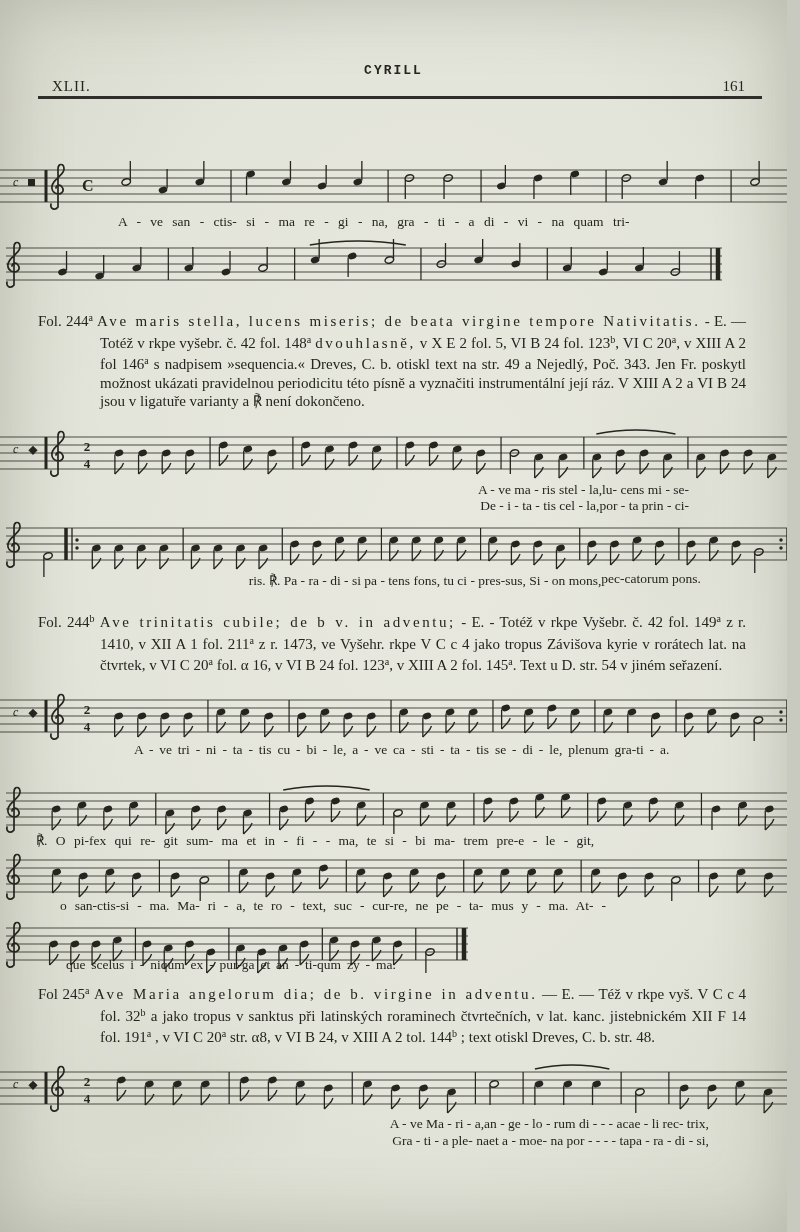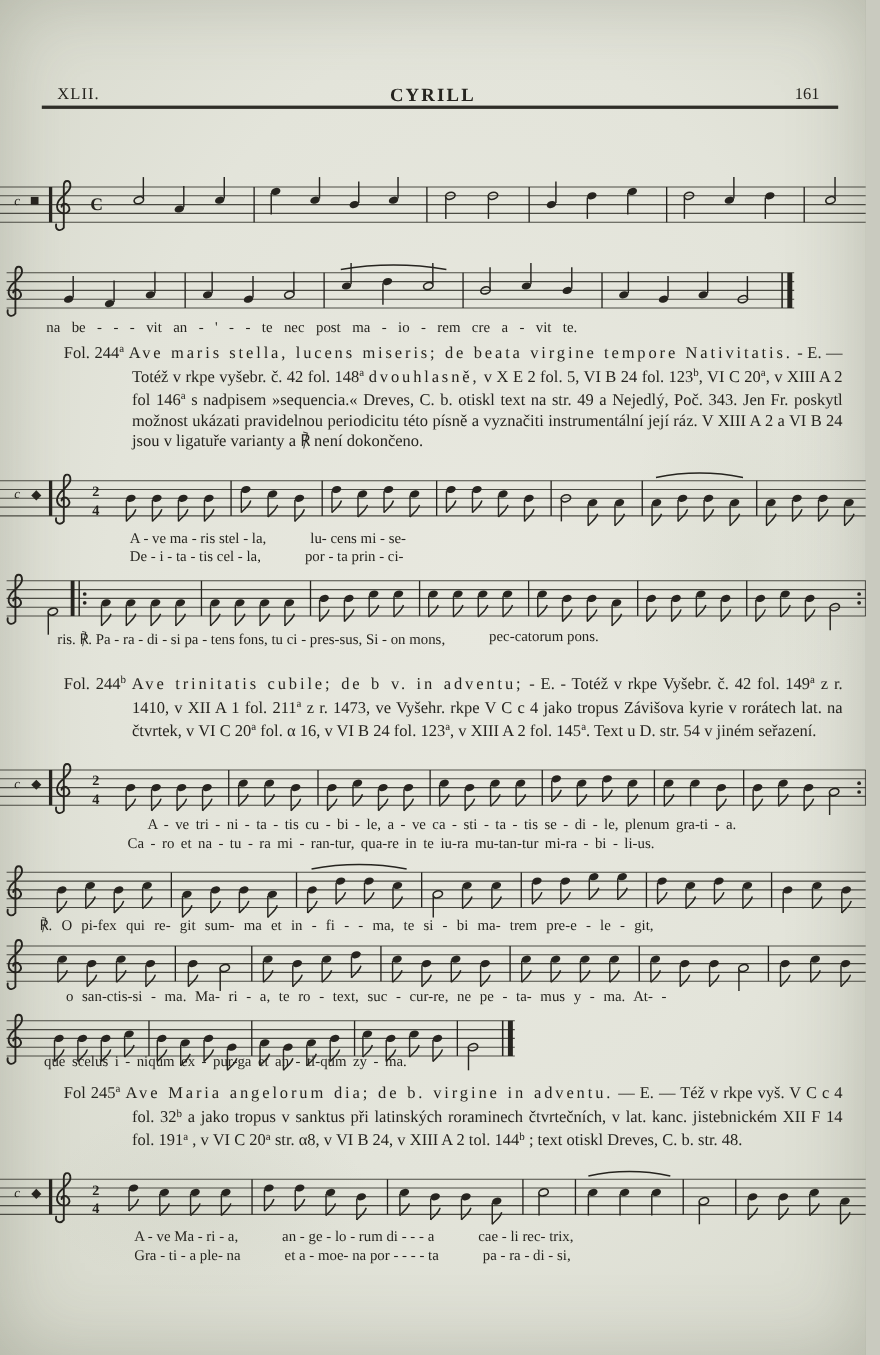--- a/index.html
+++ b/index.html
@@ -5,50 +5,50 @@
   html,body{margin:0;padding:0;background:#c9cabf;}
   .page{position:relative;width:787px;height:1232px;overflow:hidden;
     background:radial-gradient(ellipse at 55% 45%, #e8e8df 0%, #e3e4da 55%, #d5d7ca 100%);
     box-shadow:inset 0 0 70px rgba(90,95,75,.28);
     font-family:"Liberation Serif","DejaVu Serif",serif;color:#26241f;}
   .stain{position:absolute;border-radius:50%;pointer-events:none;}
   .stain.a{top:300px;right:0;width:220px;height:420px;background:radial-gradient(ellipse,rgba(130,145,115,.07),transparent 70%);}
   .stain.b{top:1000px;left:40px;width:300px;height:180px;background:radial-gradient(ellipse,rgba(120,130,105,.06),transparent 70%);}
 
   .hdr-left{position:absolute;top:78px;left:52px;font-size:15px;letter-spacing:1px;}
-  .hdr-title{position:absolute;top:77px;left:0;width:100%;text-align:center;font-size:17px;font-weight:bold;letter-spacing:2px;}
+  .hdr-title{position:absolute;top:63px;left:0;width:100%;text-align:center;font-size:13px;font-weight:bold;letter-spacing:2px;font-family:Liberation Mono, monospace;}
   .hdr-page{position:absolute;top:78px;right:42px;font-size:15px;}
   .hdr-rule{position:absolute;top:96px;left:38px;width:724px;height:3px;background:#2f2e28;}
 
   .para{position:absolute;font-size:15px;line-height:18.6px;text-align:justify;margin:0;}
   .intro{top:113px;left:103px;width:642px;}
-  .fol{left:38px;width:708px;padding-left:62px;text-indent:-62px;box-sizing:border-box;margin-left:20px;}
+  .fol{left:38px;width:708px;padding-left:62px;text-indent:-62px;box-sizing:border-box;}
   .p244a{top:309px;}
   .p244b{top:610px;}
   .p245a{top:982px;}
   .sp{letter-spacing:2.6px;}
   .sup{font-size:10px;vertical-align:5px;letter-spacing:0;}
 
   svg.sys{position:absolute;left:0;overflow:visible;display:block;}
   .sv-s1{top:158px;} .sv-s2{top:236px;} .sv-s3{top:425px;} .sv-s4{top:516px;}
   .sv-s5{top:688px;} .sv-s6{top:781px;} .sv-s7{top:848px;} .sv-s8{top:916px;} .sv-s9{top:1060px;}
 
   .lyr{position:absolute;font-size:13.5px;white-space:nowrap;color:#26241f;}
-  .flex{display:flex;justify-content:flex-start;gap:40px;}
+  .flex{display:flex;justify-content:flex-end;}
   .ly-s1{top:214px;left:118px;word-spacing:6px;}
   .ly-s2{top:290px;left:42px;word-spacing:7px;}
   .ly-s3a{top:482px;left:118px;right:98px;}
   .ly-s3b{top:498px;left:118px;right:98px;}
   .ly-s4a{top:571px;left:52px;right:86px;}
   .ly-s4b{top:588px;left:52px;right:86px;}
   .ly-s5a{top:742px;left:118px;word-spacing:2.5px;margin-left:16px;}
   .ly-s5b{top:759px;left:116px;word-spacing:2.5px;}
   .ly-s6{top:831px;left:36px;word-spacing:5px;}
   .ly-s7{top:898px;left:60px;word-spacing:4.5px;}
-  .ly-s8{top:957px;left:40px;word-spacing:2.5px;}
+  .ly-s8{top:957px;left:66px;word-spacing:2.5px;}
   .ly-s9a{top:1116px;left:122px;right:78px;}
   .ly-s9b{top:1133px;left:122px;right:78px;}
 </style>
 </head>
 <body>
 
 <div class="page">
   <div class="stain a"></div>
   <div class="stain b"></div>
 
@@ -103,20 +103,21 @@
         <ellipse cx="663.0685816382628" cy="24" rx="4.4" ry="3.1" transform="rotate(-18 663.0685816382628 24)" fill="#26241f"></ellipse>
         <line x1="667.1685816382628" y1="22.5" x2="667.1685816382628" y2="3" stroke="#26241f" stroke-width="1.3"></line>
         <ellipse cx="699.8387850467291" cy="20" rx="4.4" ry="3.1" transform="rotate(-18 699.8387850467291 20)" fill="#26241f"></ellipse>
         <line x1="695.738785046729" y1="21.5" x2="695.738785046729" y2="41" stroke="#26241f" stroke-width="1.3"></line>
         <line x1="731.0934579439253" y1="12" x2="731.0934579439253" y2="44" stroke="#26241f" stroke-width="1.2"></line>
         <ellipse cx="755.0210280373832" cy="24" rx="4.4" ry="3.1" transform="rotate(-18 755.0210280373832 24)" fill="none" stroke="#26241f" stroke-width="1.5"></ellipse>
         <line x1="759.1210280373832" y1="22.5" x2="759.1210280373832" y2="3" stroke="#26241f" stroke-width="1.3"></line>
         <line x1="794" y1="12" x2="794" y2="44" stroke="#26241f" stroke-width="1.4"></line>
       </g>
     </svg>
+  <div class="lyr ly-s1"><span>A - ve san - ctis- si - ma re - gi - na, gra - ti - a di - vi - na quam tri-</span></div>
 
   <svg class="sys sv-s2" width="724" height="56" viewBox="0 0 724 56">
       <g>
         <line x1="6" y1="12" x2="722" y2="12" stroke="#4a4a42" stroke-width="1"></line>
         <line x1="6" y1="20" x2="722" y2="20" stroke="#4a4a42" stroke-width="1"></line>
         <line x1="6" y1="28" x2="722" y2="28" stroke="#4a4a42" stroke-width="1"></line>
         <line x1="6" y1="36" x2="722" y2="36" stroke="#4a4a42" stroke-width="1"></line>
         <line x1="6" y1="44" x2="722" y2="44" stroke="#4a4a42" stroke-width="1"></line>
         <path fill="none" stroke="#26241f" stroke-width="1.7" stroke-linecap="round" d="M 14 49 C 11 53 6 51 7 46 M 14 49 L 14 11 C 14 5 20 5 20 11 C 20 15 16 17 14 20 C 7 25 6 32 11 35 C 17 38 21 33 18 29 C 16 26 12 27 12 30"></path>
         <ellipse cx="62.43443328550933" cy="36" rx="4.4" ry="3.1" transform="rotate(-18 62.43443328550933 36)" fill="#26241f"></ellipse>
@@ -153,21 +154,20 @@
         <ellipse cx="603.1977827050997" cy="36" rx="4.4" ry="3.1" transform="rotate(-18 603.1977827050997 36)" fill="#26241f"></ellipse>
         <line x1="607.2977827050997" y1="34.5" x2="607.2977827050997" y2="15" stroke="#26241f" stroke-width="1.3"></line>
         <ellipse cx="639.2687361419069" cy="32" rx="4.4" ry="3.1" transform="rotate(-18 639.2687361419069 32)" fill="#26241f"></ellipse>
         <line x1="643.3687361419069" y1="30.5" x2="643.3687361419069" y2="11" stroke="#26241f" stroke-width="1.3"></line>
         <ellipse cx="675.3396895787139" cy="36" rx="4.4" ry="3.1" transform="rotate(-18 675.3396895787139 36)" fill="none" stroke="#26241f" stroke-width="1.5"></ellipse>
         <line x1="679.4396895787139" y1="34.5" x2="679.4396895787139" y2="15" stroke="#26241f" stroke-width="1.3"></line>
         <line x1="711" y1="12" x2="711" y2="44" stroke="#26241f" stroke-width="1.4"></line>
         <line x1="718" y1="12" x2="718" y2="44" stroke="#26241f" stroke-width="4.5"></line>
       </g>
     </svg>
-  <div class="lyr ly-s2"><span>na be - - - vit an - ' - - te nec post ma - io - rem cre a - vit te.</span></div>
 
   <p class="para fol p244a"><span>Fol. 244</span><span class="sup">a</span><span> </span><span class="sp">Ave maris stella, lucens miseris; de beata virgine tempore Nativitatis.</span><span> - E. — Totéž v rkpe vyšebr. č. 42 fol. 148</span><span class="sup">a</span><span> </span><span class="sp">dvouhlasně,</span><span> v X E 2 fol. 5, VI B 24 fol. 123</span><span class="sup">b</span><span>, VI C 20</span><span class="sup">a</span><span>, v XIII A 2 fol 146</span><span class="sup">a</span><span> s nadpisem »sequencia.« Dreves, C. b. otiskl text na str. 49 a Nejedlý, Poč. 343. Jen Fr. poskytl možnost ukázati pravidelnou periodicitu této písně a vyznačiti instrumentální její ráz. V XIII A 2 a VI B 24 jsou v ligatuře varianty a ℟ není dokončeno.</span></p>
 
   <svg class="sys sv-s3" width="800" height="56" viewBox="0 0 800 56">
       <g>
         <line x1="0" y1="12" x2="798" y2="12" stroke="#4a4a42" stroke-width="1"></line>
         <line x1="0" y1="20" x2="798" y2="20" stroke="#4a4a42" stroke-width="1"></line>
         <line x1="0" y1="28" x2="798" y2="28" stroke="#4a4a42" stroke-width="1"></line>
         <line x1="0" y1="36" x2="798" y2="36" stroke="#4a4a42" stroke-width="1"></line>
         <line x1="0" y1="44" x2="798" y2="44" stroke="#4a4a42" stroke-width="1"></line>
@@ -484,21 +484,20 @@
         <path fill="none" stroke="#26241f" stroke-width="1.3" d="M 731.0370672670982 49 C 734.1370672670982 45 738.1370672670982 43.5 739.6370672670982 38"></path>
         <ellipse cx="758.3062200956938" cy="32" rx="4.4" ry="3.1" transform="rotate(-18 758.3062200956938 32)" fill="none" stroke="#26241f" stroke-width="1.5"></ellipse>
         <line x1="754.2062200956938" y1="33.5" x2="754.2062200956938" y2="53" stroke="#26241f" stroke-width="1.3"></line>
         <circle cx="781" cy="24" r="1.7" fill="#26241f"></circle>
         <circle cx="781" cy="32" r="1.7" fill="#26241f"></circle>
         <line x1="787" y1="12" x2="787" y2="44" stroke="#26241f" stroke-width="1.4"></line>
         <line x1="794.5" y1="12" x2="794.5" y2="44" stroke="#26241f" stroke-width="4.5"></line>
       </g>
     </svg>
   <div class="lyr ly-s5a"><span>A - ve tri - ni - ta - tis cu - bi - le, a - ve ca - sti - ta - tis se - di - le, plenum gra-ti - a.</span></div>
-  <div class="lyr ly-s5b"><span>Ca - ro et na - tu - ra mi - ran-tur, qua-re in te iu-ra mu-tan-tur mi-ra - bi - li-us.</span></div>
 
   <svg class="sys sv-s6" width="800" height="56" viewBox="0 0 800 56">
       <g>
         <line x1="6" y1="12" x2="798" y2="12" stroke="#4a4a42" stroke-width="1"></line>
         <line x1="6" y1="20" x2="798" y2="20" stroke="#4a4a42" stroke-width="1"></line>
         <line x1="6" y1="28" x2="798" y2="28" stroke="#4a4a42" stroke-width="1"></line>
         <line x1="6" y1="36" x2="798" y2="36" stroke="#4a4a42" stroke-width="1"></line>
         <line x1="6" y1="44" x2="798" y2="44" stroke="#4a4a42" stroke-width="1"></line>
         <path fill="none" stroke="#26241f" stroke-width="1.7" stroke-linecap="round" d="M 14 49 C 11 53 6 51 7 46 M 14 49 L 14 11 C 14 5 20 5 20 11 C 20 15 16 17 14 20 C 7 25 6 32 11 35 C 17 38 21 33 18 29 C 16 26 12 27 12 30"></path>
         <ellipse cx="56.22213622291022" cy="28" rx="4.4" ry="3.1" transform="rotate(-18 56.22213622291022 28)" fill="#26241f"></ellipse>

